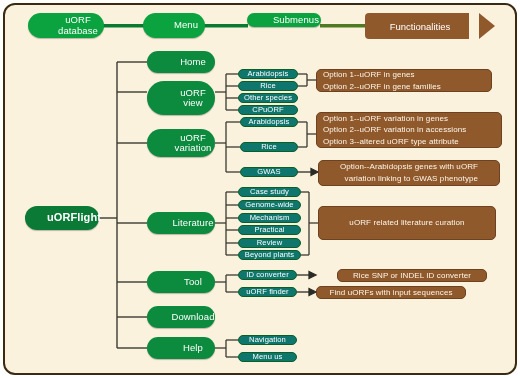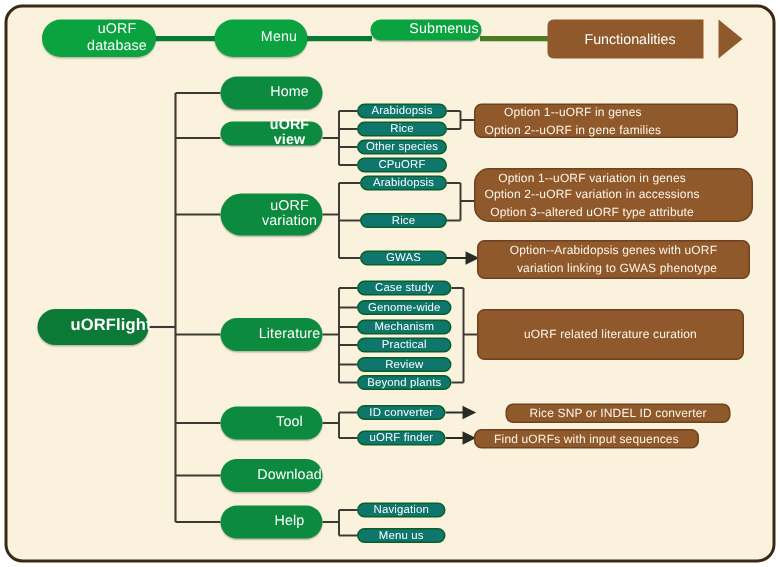--- a/index.html
+++ b/index.html
@@ -65,21 +65,21 @@
 
   
   .brown{
     background:#90592c;
     border:1px solid #6d4220;
     border-radius:5px;
     font-size:8px;
     color:#fdf6e9;
     padding:2px 6px;
     justify-content:flex-start;
-    text-align:center;
+    text-align:left;
     line-height:1.45;
     white-space:pre-line;
   }
   .brown.centered{justify-content:center;text-align:right;}
 
   
   .arrowbox{
     position:absolute;
     display:flex;align-items:center;
     color:#ffffff;font-size:9.5px;gap:10px;
@@ -194,21 +194,21 @@
 
   <div class="arrowbox" style="left:365px;top:13px;height:26px;">
     <div class="body" style="width:104px;">Functionalities</div>
     <div class="head"></div>
   </div>
 
   <div class="node cap brand" style="left:25px;top:206px;width:74px;height:24px;">uORFlight</div>
 
   <div class="node cap" style="left:147px;top:51px;width:68px;height:22px;">Home</div>
 
-  <div class="node cap" style="left:147px;top:81px;width:68px;height:16px;font-weight:bold;">uORF view</div>
+  <div class="node cap" style="left:147px;top:81px;width:68px;height:34px;">uORF view</div>
 
   <div class="node cap" style="left:147px;top:129px;width:68px;height:28px;">uORF
 variation</div>
 
   <div class="node cap" style="left:147px;top:212px;width:68px;height:22px;">Literature</div>
 
   <div class="node cap" style="left:147px;top:271px;width:68px;height:22px;">Tool</div>
 
   <div class="node cap" style="left:147px;top:306px;width:68px;height:22px;">Download</div>
 
@@ -219,21 +219,21 @@
   <div class="node pill" style="left:238px;top:93px;width:60px;">Other species</div>
   <div class="node pill" style="left:238px;top:105px;width:60px;">CPuORF</div>
 
   <div class="node brown" style="left:316px;top:69px;width:176px;height:23px;">Option 1--uORF in genes
 Option 2--uORF in gene families</div>
 
   <div class="node pill" style="left:240px;top:117px;width:58px;">Arabidopsis</div>
   <div class="node pill" style="left:240px;top:142px;width:58px;">Rice</div>
   <div class="node pill" style="left:240px;top:167px;width:58px;">GWAS</div>
 
-  <div class="node brown" style="left:316px;top:112px;width:186px;height:36px;border-radius:10px;">Option 1--uORF variation in genes
+  <div class="node brown" style="left:316px;top:112px;width:186px;height:36px;">Option 1--uORF variation in genes
 Option 2--uORF variation in accessions
 Option 3--altered uORF type attribute</div>
 
   <div class="node brown centered" style="left:318px;top:160px;width:182px;height:26px;">Option--Arabidopsis genes with uORF
 variation linking to GWAS phenotype</div>
 
   <div class="node pill" style="left:238px;top:187px;width:63px;">Case study</div>
   <div class="node pill" style="left:238px;top:200px;width:63px;">Genome-wide</div>
   <div class="node pill" style="left:238px;top:213px;width:63px;">Mechanism</div>
   <div class="node pill" style="left:238px;top:225px;width:63px;">Practical</div>

